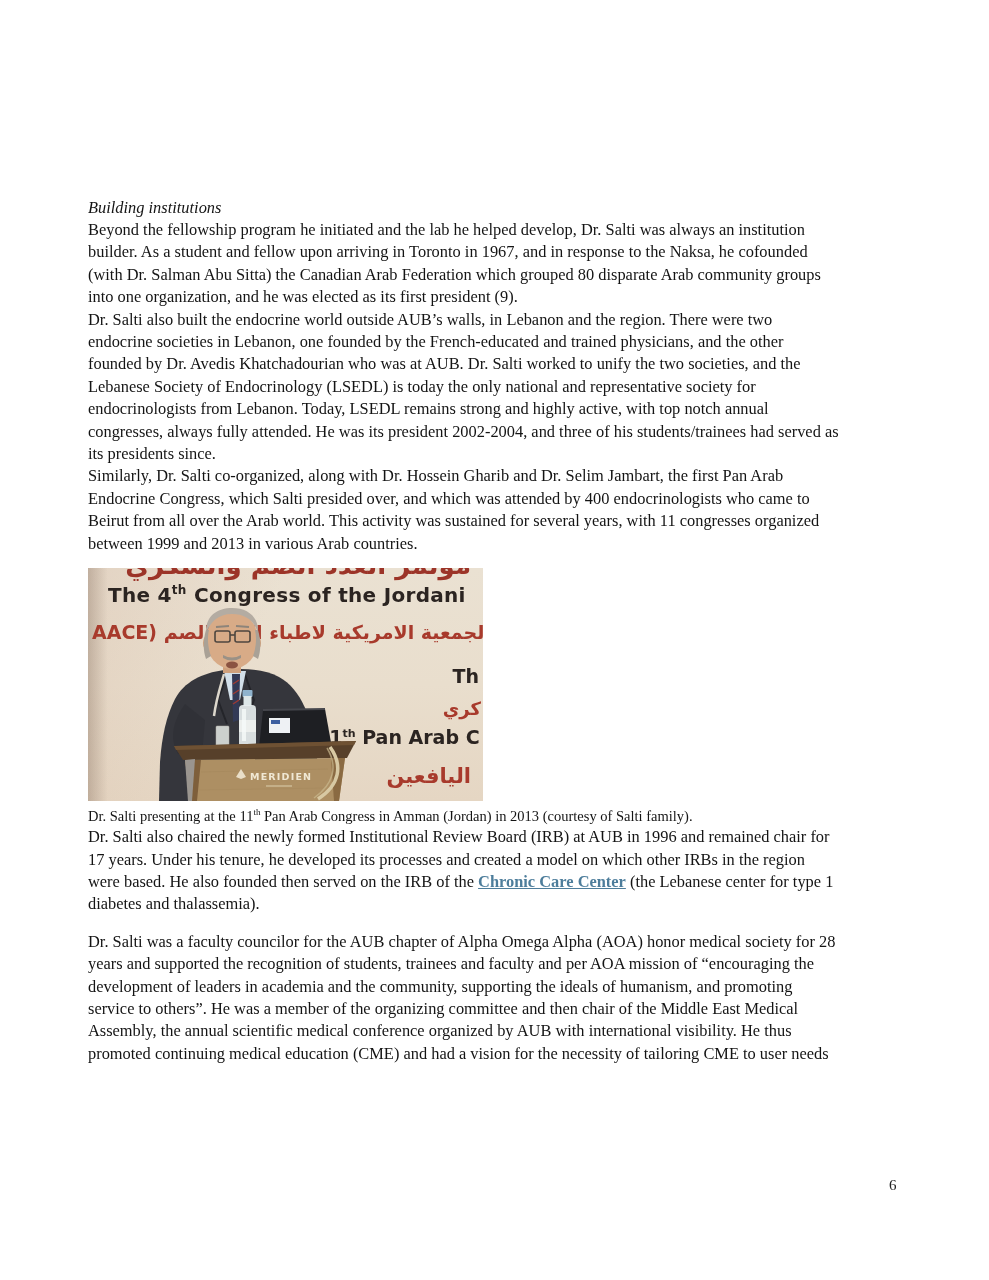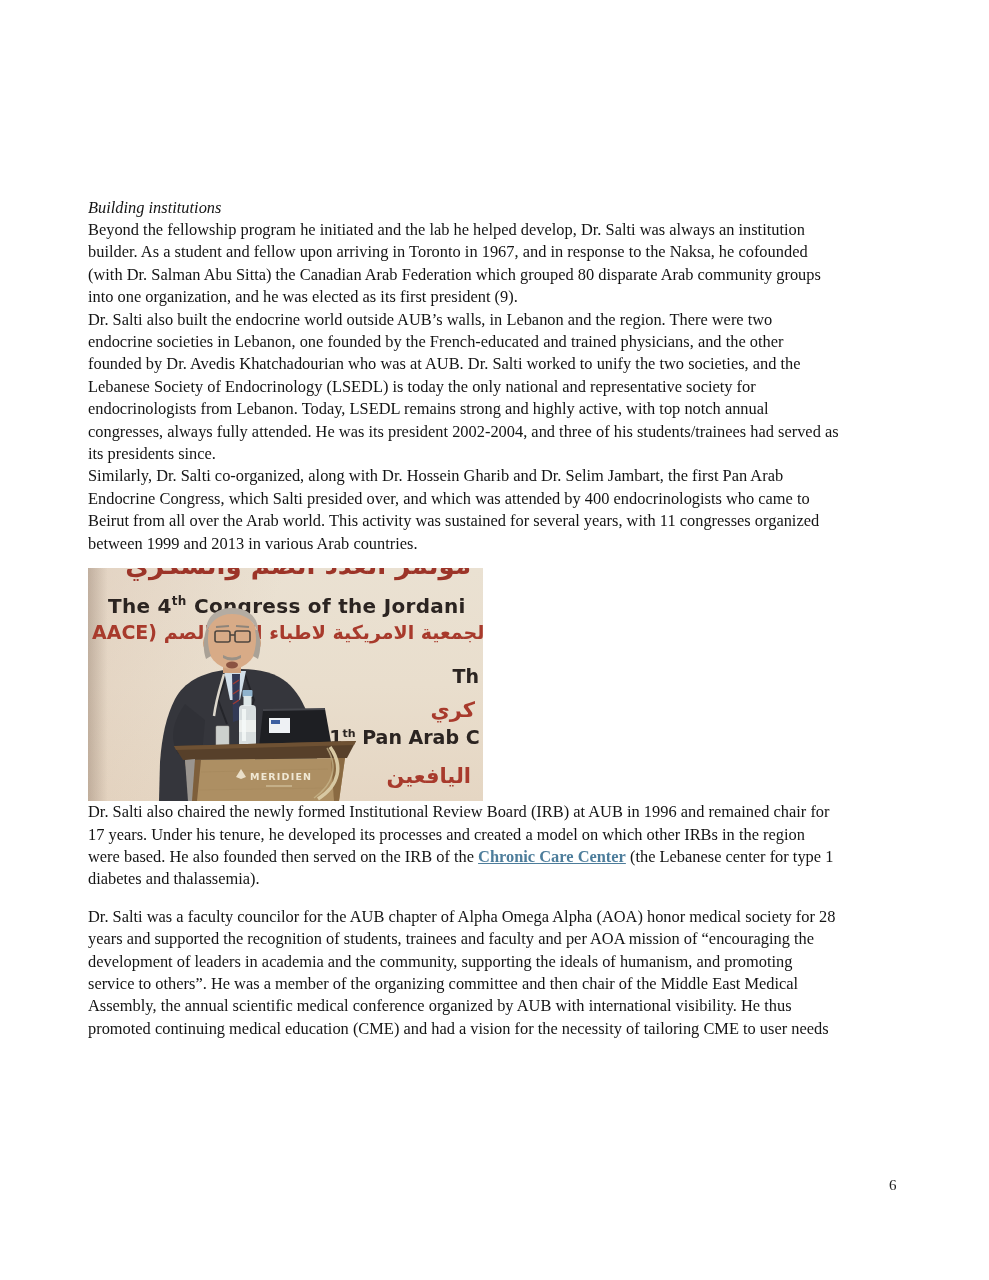--- a/index.html
+++ b/index.html
@@ -64,25 +64,25 @@
       linear-gradient(115deg, rgba(214,186,166,0.35) 0%, rgba(214,186,166,0) 40%),
       linear-gradient(180deg, #eae1d2 0%, #e9decd 50%, #e5d6c3 100%);
   }
   .photo .ph-txt {
     position: absolute;
     font-family: "DejaVu Sans", sans-serif;
     font-weight: bold;
     white-space: nowrap;
   }
   .ph-top-ar   { top: -18px; right: 12px; font-size: 26px; letter-spacing: 2px; color: #9c3428; }
-  .ph-title    { top: 15px; left: 20px; font-size: 20px; letter-spacing: .3px; color: #2b2421; margin-top: 11px; }
+  .ph-title    { top: 15px; left: 20px; font-size: 20px; letter-spacing: .3px; color: #2b2421; }
   .ph-title sup { font-size: 12px; }
   .ph-aace     { top: 53px; left: 4px; font-size: 19px; color: #a83a2c; }
   .ph-th       { top: 97px; right: 4px; font-size: 19px; color: #2b2421; }
-  .ph-ar-right { top: 130px; right: 8px; font-size: 21px; color: #a83a2c; }
+  .ph-ar-right { top: 130px; right: 2px; font-size: 18px; color: #a83a2c; }
   .ph-panarab  { top: 158px; left: 228px; font-size: 19px; color: #2b2421; }
   .ph-panarab sup { font-size: 11px; }
   .ph-ar-bottom{ top: 196px; right: 12px; font-size: 21px; color: #a83a2c; }
   .ph-scene { position: absolute; left: 0; top: 0; }
 </style>
 </head>
 <body>
 
 <div class="page">
   <div class="content">
@@ -180,20 +180,21 @@
           <line x1="111" y1="222" x2="238" y2="220" stroke="#a5885c" stroke-width="1" opacity="0.5"></line>
           <polygon points="148,209 153,201 158,209 153,211" fill="#efe7d2" opacity="0.9"></polygon>
           <text x="162" y="212" font-family="DejaVu Sans, sans-serif" font-size="9.5" font-weight="bold" letter-spacing="1.2" fill="#f0e8d4">MERIDIEN</text>
           <rect x="178" y="217" width="26" height="2" fill="#cdbc98" opacity="0.7"></rect>
         </g>
         <path d="M242 179 C255 197 252 217 230 231" stroke="#d8c9a3" stroke-width="3.5" fill="none"></path>
         <path d="M239 180 C250 198 246 216 226 230" stroke="#cbb98f" stroke-width="1.5" fill="none" opacity="0.7"></path>
       </svg>
     </div>
 
+    <div class="caption"><span>Dr. Salti presenting at the 11</span><sup>th</sup><span> Pan Arab Congress in Amman (Jordan) in 2013 (courtesy of Salti family).</span></div>
 
     <p class="body"><span>Dr. Salti also chaired the newly formed Institutional Review Board (IRB) at AUB in 1996 and remained chair for
 17 years. Under his tenure, he developed its processes and created a model on which other IRBs in the region
 were based. He also founded then served on the IRB of the </span><a class="doclink">Chronic Care Center</a><span> (the Lebanese center for type 1
 diabetes and thalassemia).</span></p>
 
     <p class="body last">Dr. Salti was a faculty councilor for the AUB chapter of Alpha Omega Alpha (AOA) honor medical society for 28
 years and supported the recognition of students, trainees and faculty and per AOA mission of “encouraging the
 development of leaders in academia and the community, supporting the ideals of humanism, and promoting
 service to others”.  He was a member of the organizing committee and then chair of the Middle East Medical

